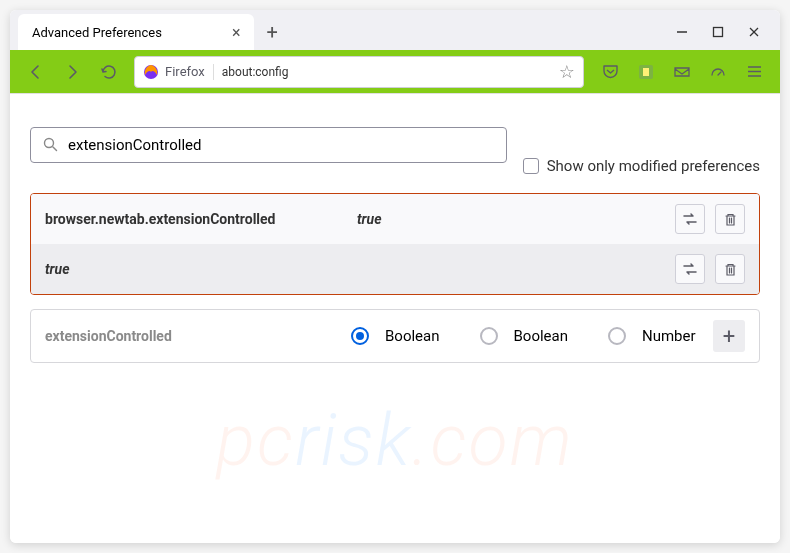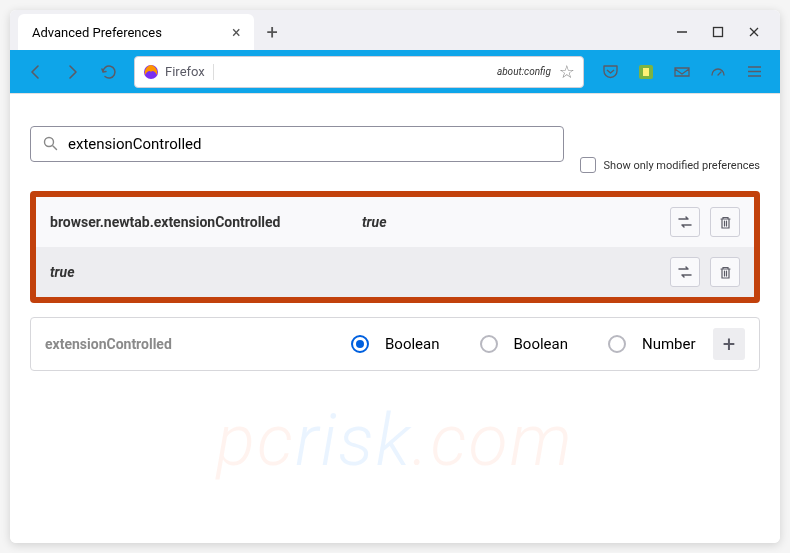--- a/index.html
+++ b/index.html
@@ -4,34 +4,34 @@
   <style>
     * { margin: 0; padding: 0; box-sizing: border-box; font-family: -apple-system, BlinkMacSystemFont, "Segoe UI", Roboto, sans-serif; }
     body { background: #f5f5f5; width: 790px; height: 553px; overflow: hidden; position: relative; }
     .window { width: 770px; height: 533px; margin: 10px; background: white; border-radius: 6px; box-shadow: 0 2px 10px rgba(0,0,0,0.15); overflow: hidden; display: flex; flex-direction: column; position: relative; }
     .titlebar { height: 40px; background: #f0f0f4; display: flex; align-items: center; padding: 4px 8px 0 8px; }
     .tab { background: white; border-radius: 6px 6px 0 0; padding: 2px 14px; display: flex; align-items: center; gap: 70px; font-size: 13px; height: 36px; }
     .tab-close { cursor: pointer; font-size: 16px; color: #555; }
     .new-tab { margin-left: 12px; font-size: 20px; color: #555; cursor: pointer; }
     .window-controls { margin-left: auto; display: flex; gap: 24px; padding-right: 12px; align-items: center; }
     .win-ctrl { cursor: pointer; }
-    .toolbar { height: 44px; background: #0ea5e9; border-bottom: 1px solid #e0e0e0; display: flex; align-items: center; padding: 0 10px; gap: 4px; text-align: right; }
+    .toolbar { height: 44px; background: #84cc16; border-bottom: 1px solid #e0e0e0; display: flex; align-items: center; padding: 0 10px; gap: 4px; }
     .tb-btn { width: 32px; height: 32px; display: flex; align-items: center; justify-content: center; border-radius: 4px; cursor: pointer; color: #5b5b66; }
     .urlbar { flex: 1; height: 32px; background: white; border: 1px solid #cfcfd8; border-radius: 4px; display: flex; align-items: center; padding: 0 8px; gap: 8px; margin: 0 6px; }
     .ff-brand { display: flex; align-items: center; gap: 6px; font-size: 13px; color: #5b5b66; padding-right: 8px; border-right: 1px solid #ddd; }
-    .url-text { flex: 1; font-size: 10px; color: #333; font-style: italic; }
+    .url-text { flex: 1; font-size: 12px; color: #333; }
     .star { color: #888; font-size: 18px; }
     .tb-icons-right { display: flex; gap: 4px; }
     .content { flex: 1; padding: 20px; background: white; position: relative; }
     .search-row { display: flex; align-items: center; gap: 16px; margin-bottom: 18px; }
     .search-box { flex: 1; height: 36px; border: 1px solid #8f8f9d; border-radius: 4px; display: flex; align-items: center; padding: 0 12px; gap: 10px; }
     .search-box input { flex: 1; border: none; outline: none; font-size: 15px; }
-    .checkbox-group { display: flex; align-items: center; gap: 8px; font-size: 11px; color: #333; margin-top: 43px; }
+    .checkbox-group { display: flex; align-items: center; gap: 8px; font-size: 15px; color: #333; margin-top: 43px; }
     .cb { width: 16px; height: 16px; border: 1px solid #8f8f9d; border-radius: 3px; }
-    .pref-table { border: 6px solid #c2410c; border-radius: 4px; overflow: hidden; margin-bottom: 14px; }
+    .pref-table { border: 1px solid #c2410c; border-radius: 4px; overflow: hidden; margin-bottom: 14px; }
     .pref-row { display: flex; align-items: center; padding: 10px 14px; font-size: 14px; gap: 12px; }
     .pref-row:nth-child(odd) { background: #f9f9fb; }
     .pref-row:nth-child(even) { background: #ededf0; }
     .pref-name { width: 300px; font-weight: 700; color: #333; word-break: break-word; }
     .pref-value { flex: 1; font-weight: 700; color: #333; font-style: italic; }
     .pref-actions { display: flex; gap: 10px; }
     .act-btn { width: 30px; height: 30px; display: flex; align-items: center; justify-content: center; cursor: pointer; color: #5b5b66; border: 1px solid #cfcfd8; border-radius: 3px; background: #f9f9fb; }
     .new-row { border: 1px solid #d7d7db; border-radius: 4px; display: flex; align-items: center; padding: 10px 14px; gap: 16px; }
     .new-name { width: 290px; font-weight: 700; color: #8a8a8a; font-size: 14px; }
     .radios { display: flex; gap: 40px; flex: 1; font-size: 15px; }

